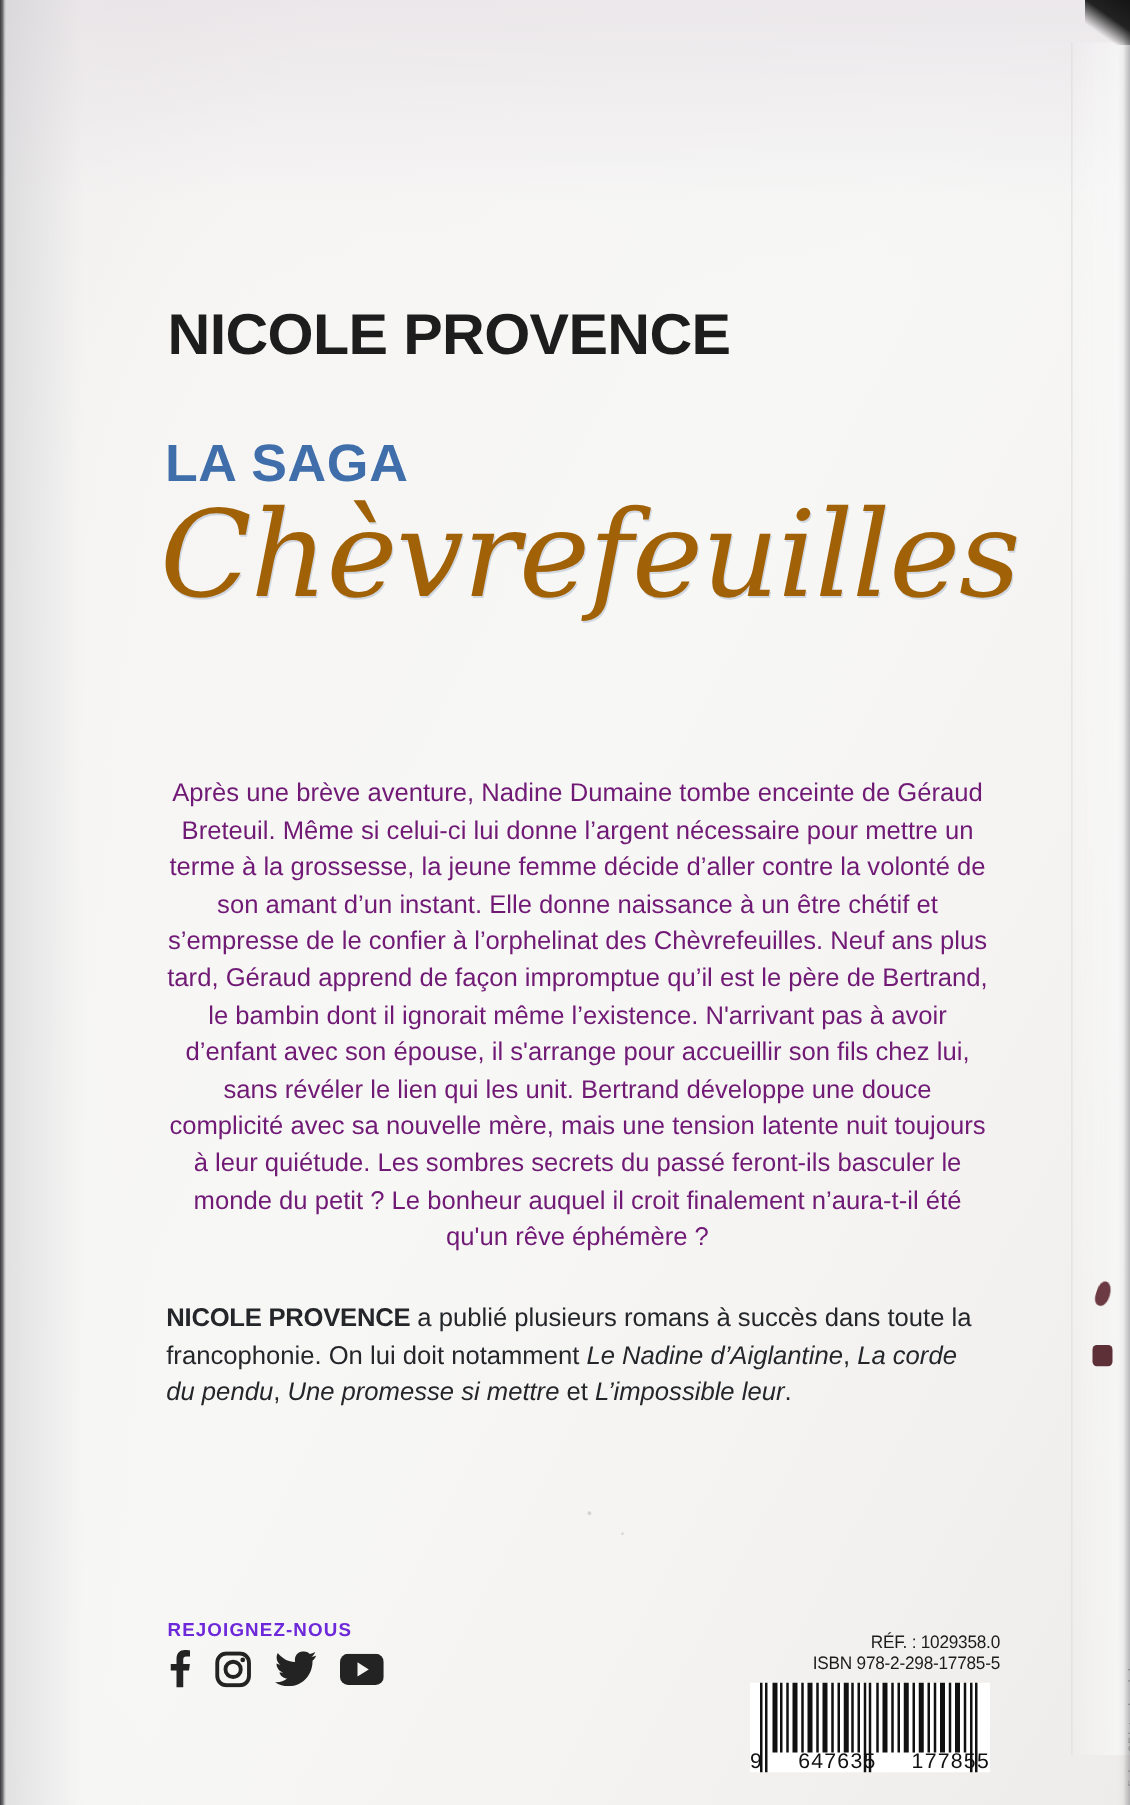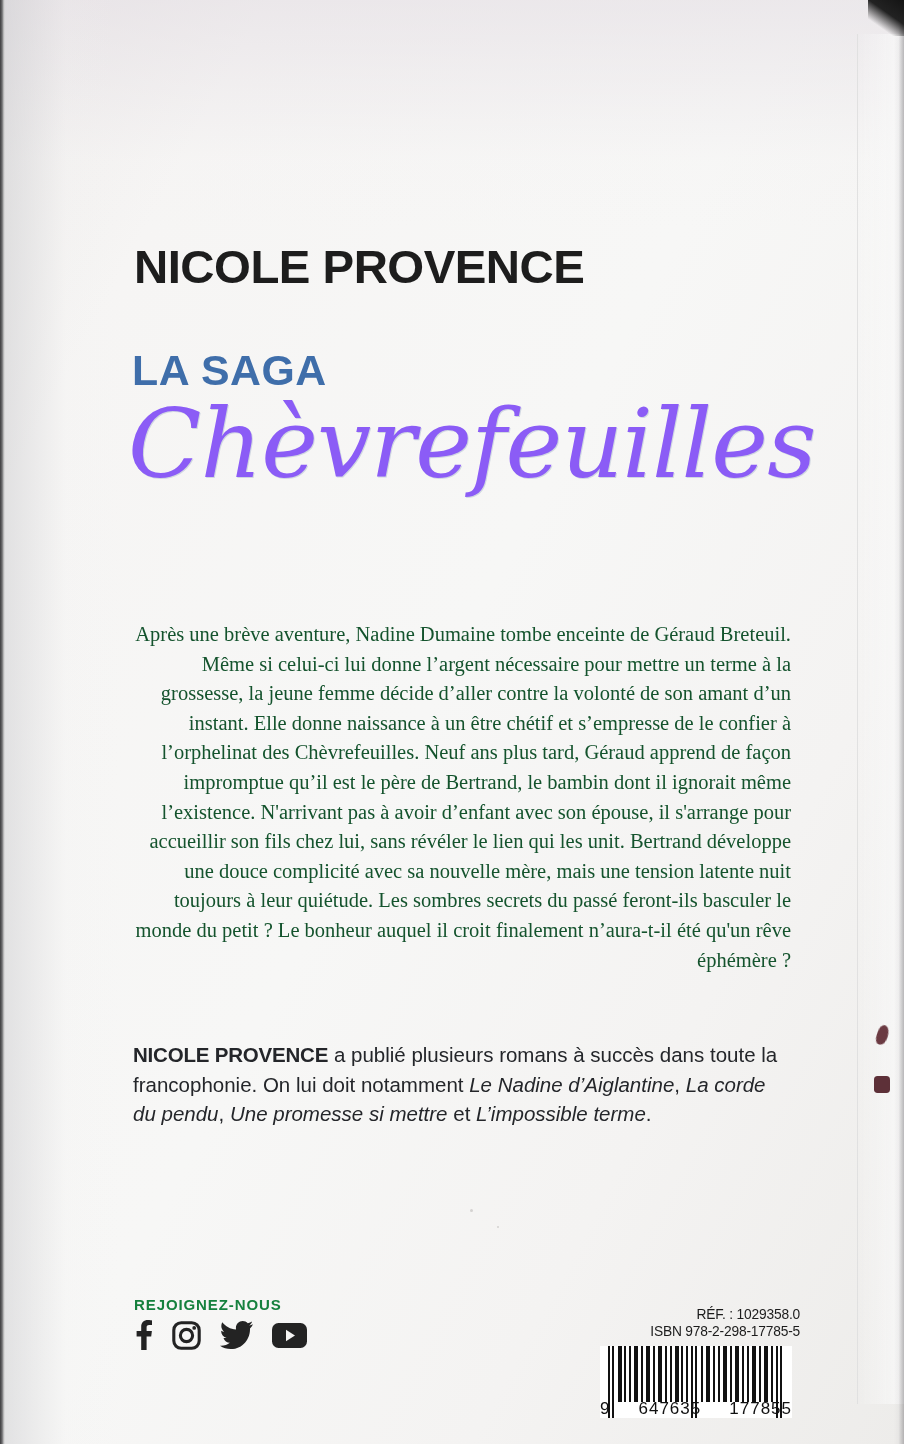--- a/index.html
+++ b/index.html
@@ -109,36 +109,36 @@
     white-space: nowrap;
   }
   .title-main {
     margin-top: 4px;
     margin-left: -4px;
     font-family: "DejaVu Serif", "Liberation Serif", serif;
     font-style: italic;
     font-weight: 400;
     font-size: 96px;
     line-height: 1.02;
-    color: #8b5cf6;
+    color: #a16207;
     letter-spacing: -1px;
     white-space: nowrap;
     text-shadow: 1px 1px 0 rgba(40,80,140,0.18);
   }
 
   .blurb {
     position: absolute;
     left: 133px;
     top: 620px;
     width: 658px;
     font-size: 20.5px;
     line-height: 29.6px;
-    color: #14532d;
-    text-align: right;
-    font-family: Liberation Serif, serif;
+    color: #701a75;
+    text-align: center;
+    font-family: Liberation Sans, sans-serif;
   }
 
   .bio {
     position: absolute;
     left: 133px;
     top: 1040px;
     width: 658px;
     font-size: 20.5px;
     line-height: 29.6px;
     color: #24262a;
@@ -146,21 +146,21 @@
   }
   .bio b { font-weight: 700; letter-spacing: -0.2px; }
   .bio i { font-style: italic; }
 
   
   .social-block { position: absolute; left: 134px; top: 1296px; }
   .social-label {
     font-size: 15px;
     font-weight: 700;
     letter-spacing: 0.9px;
-    color: #15803d;
+    color: #6d28d9;
     font-family: "Liberation Sans", sans-serif;
   }
   .social-icons {
     margin-top: 7px;
     display: flex;
     align-items: center;
     gap: 19px;
   }
   .social-icons svg { display: block; fill: #232323; }
 
@@ -237,21 +237,21 @@
 
     <div class="author-name">NICOLE PROVENCE</div>
 
     <div class="title-block">
       <div class="title-saga">LA SAGA</div>
       <div class="title-main">Chèvrefeuilles</div>
     </div>
 
     <div class="blurb">Après une brève aventure, Nadine Dumaine tombe enceinte de Géraud Breteuil. Même si celui-ci lui donne l’argent nécessaire pour mettre un terme à la grossesse, la jeune femme décide d’aller contre la volonté de son amant d’un instant. Elle donne naissance à un être chétif et s’empresse de le confier à l’orphelinat des Chèvrefeuilles. Neuf ans plus tard, Géraud apprend de façon impromptue qu’il est le père de Bertrand, le bambin dont il ignorait même l’existence. N'arrivant pas à avoir d’enfant avec son épouse, il s'arrange pour accueillir son fils chez lui, sans révéler le lien qui les unit. Bertrand développe une douce complicité avec sa nouvelle mère, mais une tension latente nuit toujours à leur quiétude. Les sombres secrets du passé feront-ils basculer le monde du petit ? Le bonheur auquel il croit finalement n’aura-t-il été qu'un rêve éphémère ?</div>
 
-    <div class="bio"><b>NICOLE PROVENCE</b><span> a publié plusieurs romans à succès dans toute la francophonie. On lui doit notamment </span><i>Le Nadine d’Aiglantine</i><span>, </span><i>La corde du pendu</i><span>, </span><i>Une promesse si mettre</i><span> et </span><i>L’impossible terme</i><span>.</span></div>
+    <div class="bio"><b>NICOLE PROVENCE</b><span> a publié plusieurs romans à succès dans toute la francophonie. On lui doit notamment </span><i>Le Nadine d’Aiglantine</i><span>, </span><i>La corde du pendu</i><span>, </span><i>Une promesse si mettre</i><span> et </span><i>L’impossible leur</i><span>.</span></div>
 
     <div class="social-block">
       <div class="social-label">REJOIGNEZ-NOUS</div>
       <div class="social-icons">
         <span>
           <svg width="19" height="30" viewBox="0 0 19 30" aria-hidden="true">
             <path d="M12.6 30V16.4h4.6l0.7-5.3h-5.3V7.7c0-1.5 0.4-2.6 2.6-2.6h2.8V0.4C17.5 0.3 15.8 0 13.9 0 9.9 0 7.2 2.4 7.2 6.9v4.2H2.6v5.3h4.6V30H12.6z"></path>
           </svg>
         </span>
         <span>

